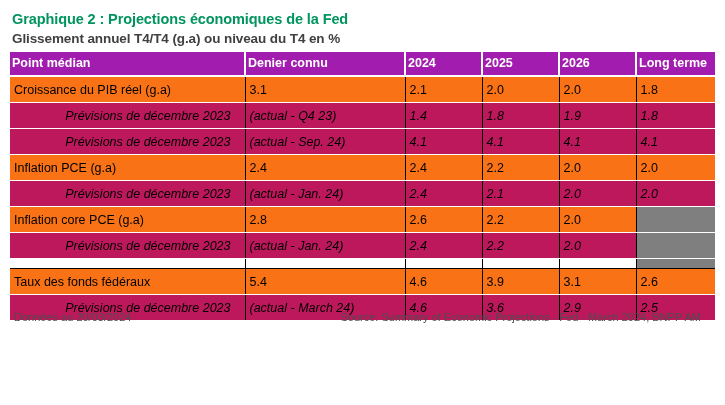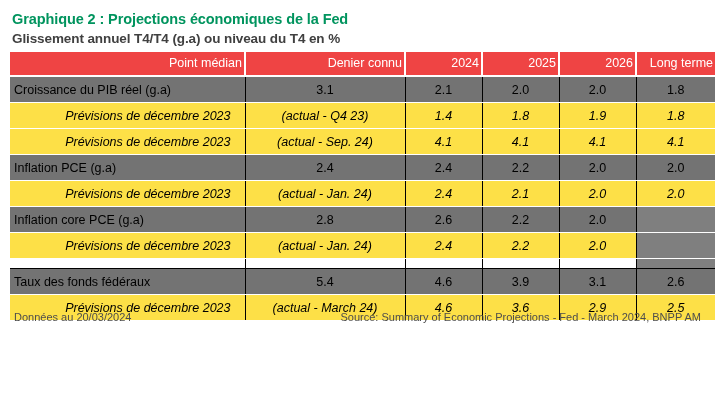--- a/index.html
+++ b/index.html
@@ -36,53 +36,53 @@
     line-height: 18px;
     margin: 0 0 4px 2px;
     letter-spacing: -0.1px;
   }
   table.fed-table {
     border-collapse: collapse;
     width: 705px;
     table-layout: fixed;
   }
   table.fed-table thead th {
-    background: #ef4444;
+    background: #a21caf;
     color: #ffffff;
     font-size: 12.5px;
-    font-weight: normal;
-    text-align: right;
+    font-weight: bold;
+    text-align: left;
     padding: 4px 2px 5px 2px;
     border-right: 2px solid #ffffff;
     border-bottom: 2px solid #ffffff;
   }
   table.fed-table thead th:last-child {
     border-right: none;
   }
   table.fed-table td {
     font-size: 12.5px;
     padding: 0 4px;
     height: 25px;
     vertical-align: middle;
     border-bottom: 1px solid #ffffff;
   }
   td.label {
     text-align: left;
     padding-left: 10px;
   }
   td.num {
-    text-align: center;
+    text-align: left;
   }
   tr.main td {
-    background: #737373;
+    background: #f97316;
     color: #000000;
     font-style: normal;
   }
   tr.forecast td {
-    background: #fde047;
+    background: #be185d;
     color: #000000;
     font-style: italic;
   }
   tr.forecast td.label {
     text-align: right;
     padding-right: 14px;
   }
   
   table.fed-table td.sep {
     border-left: 1px solid #000000;

